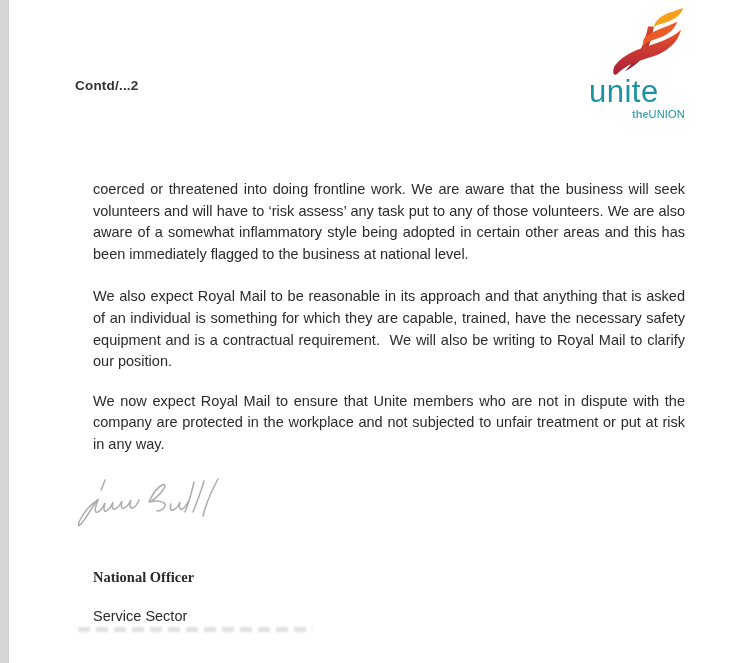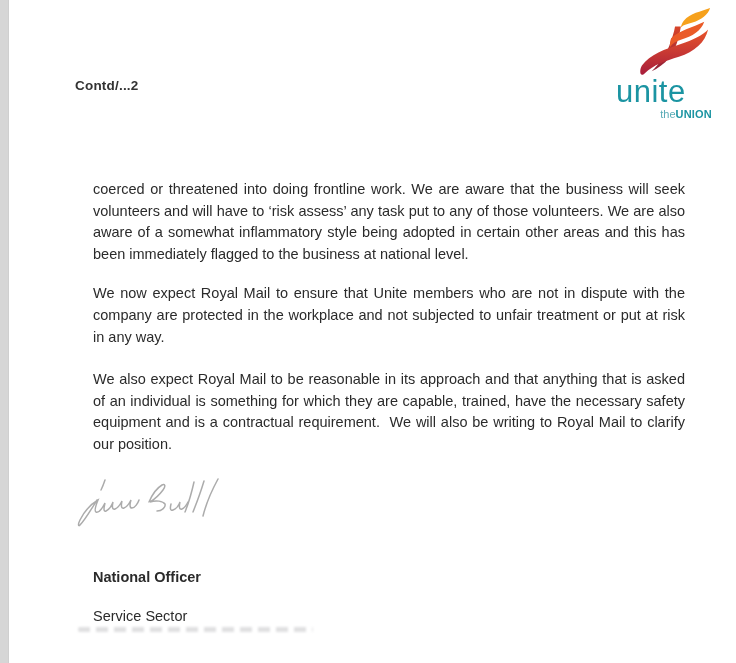--- a/index.html
+++ b/index.html
@@ -13,43 +13,43 @@
   }
   .left-strip{
     position:absolute;left:0;top:0;width:8px;height:663px;
     background:#d6d6d6;border-right:1px solid #cfcfcf;
   }
   .contd{
     position:absolute;left:75px;top:78px;
     font-size:13.5px;font-weight:bold;color:#333333;letter-spacing:.2px;
   }
   
-  .logo{position:absolute;left:616px;top:8px;width:98px;}
+  .logo{position:absolute;left:589px;top:8px;width:98px;}
   .flame{display:block;margin-left:16px;}
   .wordmark{
     font-size:31px;line-height:1;color:#1b94a2;
     letter-spacing:.5px;margin-top:-6px;text-align:left;
   }
   .tagline{
     font-size:11px;line-height:1.1;text-align:right;
     padding-right:2px;margin-top:1px;white-space:nowrap;
   }
-  .tag-the{color:#58abb6;font-weight:normal;}
-  .tag-union{color:#1b94a2;font-weight:bold;letter-spacing:.2px;}
+  .tag-the{color:#58abb6;font-weight:bold;}
+  .tag-union{color:#1b94a2;font-weight:normal;letter-spacing:.2px;}
   
   .body{
     position:absolute;left:75px;top:161px;width:628px;
     font-size:14.5px;line-height:21.6px;
     text-align:justify;text-align-last:left;
   }
   .body p{margin:18px;}
   .gap{margin-top:21px !important;}
   .regards{margin-top:44px !important;text-align:left;}
   .signature{display:block;margin-top:9px;margin-left:2px;}
-  .signer-title{margin-top:35px !important;font-weight:bold;text-align:right;}
+  .signer-title{margin-top:35px !important;font-weight:bold;text-align:right;font-family:Liberation Serif, serif;}
   .signer-dept{text-align:left;}
   
   .scan-artifact{
     position:absolute;left:78px;top:627px;width:235px;height:5px;
     background:repeating-linear-gradient(90deg,
       rgba(145,145,150,.28) 0 12px, rgba(145,145,150,0) 12px 18px);
     filter:blur(1px);
     border-radius:2px;
   }
 </style>
@@ -77,22 +77,22 @@
       <path fill="#f6a11c" d="M52,13 C59,5 69,4 79,0 C77,7 70,12 61,15 C56,16.6 52,17 49,20 C49.5,17 50.5,14.8 52,13 Z"></path>
       <path fill="#ea5b28" d="M39,31 C47,23 61,20 73,14 C70,23 61,29 49,32.5 C44,34 40.5,36 38,40 C37.5,36.5 38,33.5 39,31 Z"></path>
       <path fill="url(#g1)" d="M9,59 C17,48 33,42 49,37 C61,33 71,28 77,22 C74,35 63,45 47,50 C33,54.5 21,58 12,67 C7,72 6,64 9,59 Z"></path>
     </svg>
     <div class="wordmark">unite</div>
     <div class="tagline"><span class="tag-the">the</span><span class="tag-union">UNION</span></div>
   </div>
 
   <div class="body">
     <p class="para">coerced or threatened into doing frontline work. We are aware that the business will seek volunteers and will have to ‘risk assess’ any task put to any of those volunteers. We are also aware of a somewhat inflammatory style being adopted in certain other areas and this has been immediately flagged to the business at national level.</p>
+    <p class="para gap">We also expect Royal Mail to be reasonable in its approach and that anything that is asked of an individual is something for which they are capable, trained, have the necessary safety equipment and is a contractual requirement. &nbsp;We will also be writing to Royal Mail to clarify our position.</p>
     <p class="para">We now expect Royal Mail to ensure that Unite members who are not in dispute with the company are protected in the workplace and not subjected to unfair treatment or put at risk in any way.</p>
-    <p class="para gap">We also expect Royal Mail to be reasonable in its approach and that anything that is asked of an individual is something for which they are capable, trained, have the necessary safety equipment and is a contractual requirement. &nbsp;We will also be writing to Royal Mail to clarify our position.</p>
 
 
     <svg class="signature" width="146" height="58" viewBox="0 0 146 58" role="img" aria-label="Handwritten signature">
       <g fill="none" stroke="#a3a3a3" stroke-width="1.5" stroke-linecap="round" opacity="0.9">
         <path d="M28,6 C27,9 26,12 24,16"></path>
         <path d="M20,26 C15,34 8,46 3,51 C1,53 1,50 3,46 C7,38 14,30 21,26 C19,31 17,37 19,38 C22,39 26,33 28,29 C27,33 26,38 29,37 C33,35 35,31 36,28 C35,32 35,36 38,35 C41,34 44,29 45,27 C44,31 44,35 47,34 C50,33 53,28 54,26 C53,29 52,34 55,34 C58,34 61,29 62,26"></path>
         <path d="M72,28 C75,21 80,14 85,11 C88,9.5 89,12 86,16 C83,20 78,25 73,28 C79,26 86,27 88,30 C89,33 85,37 80,37"></path>
         <path d="M94,30 C93,34 93,37 96,36 C99,35 102,31 103,28 C102,32 102,36 105,35 C108,34 110,30 111,28"></path>
         <path d="M117,8 C115,17 112,28 108,38"></path>
         <path d="M127,7 C124,17 120,28 116,38"></path>

